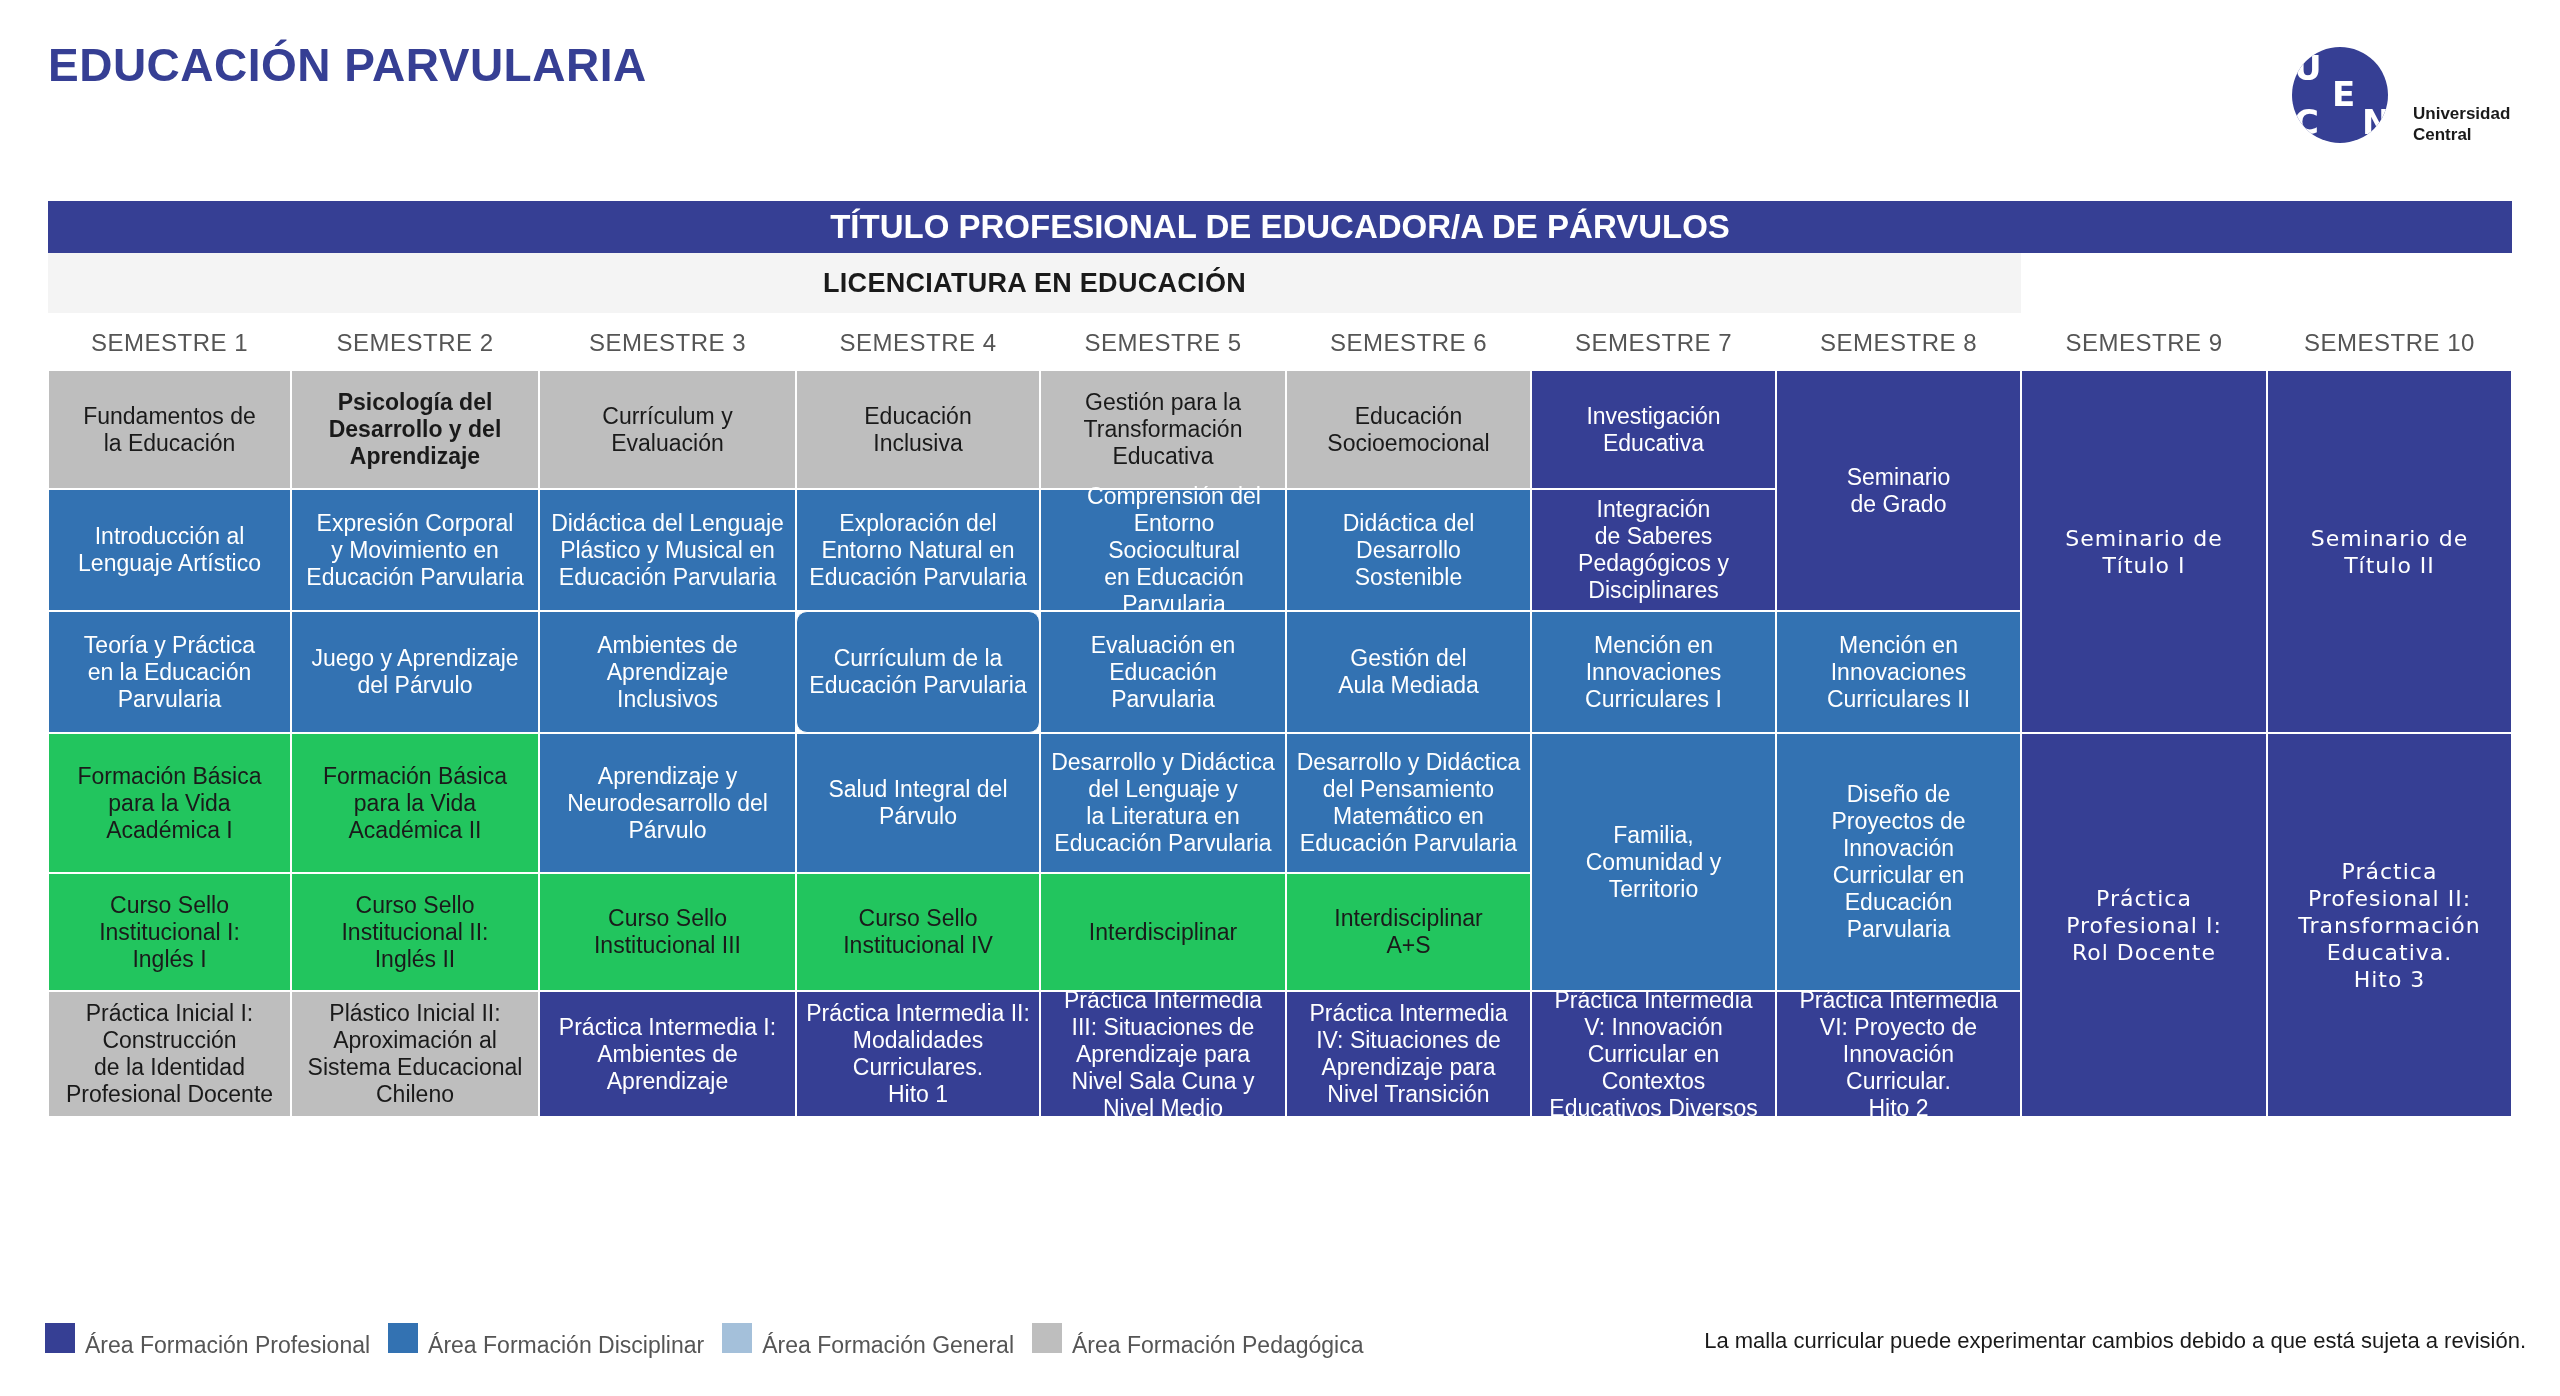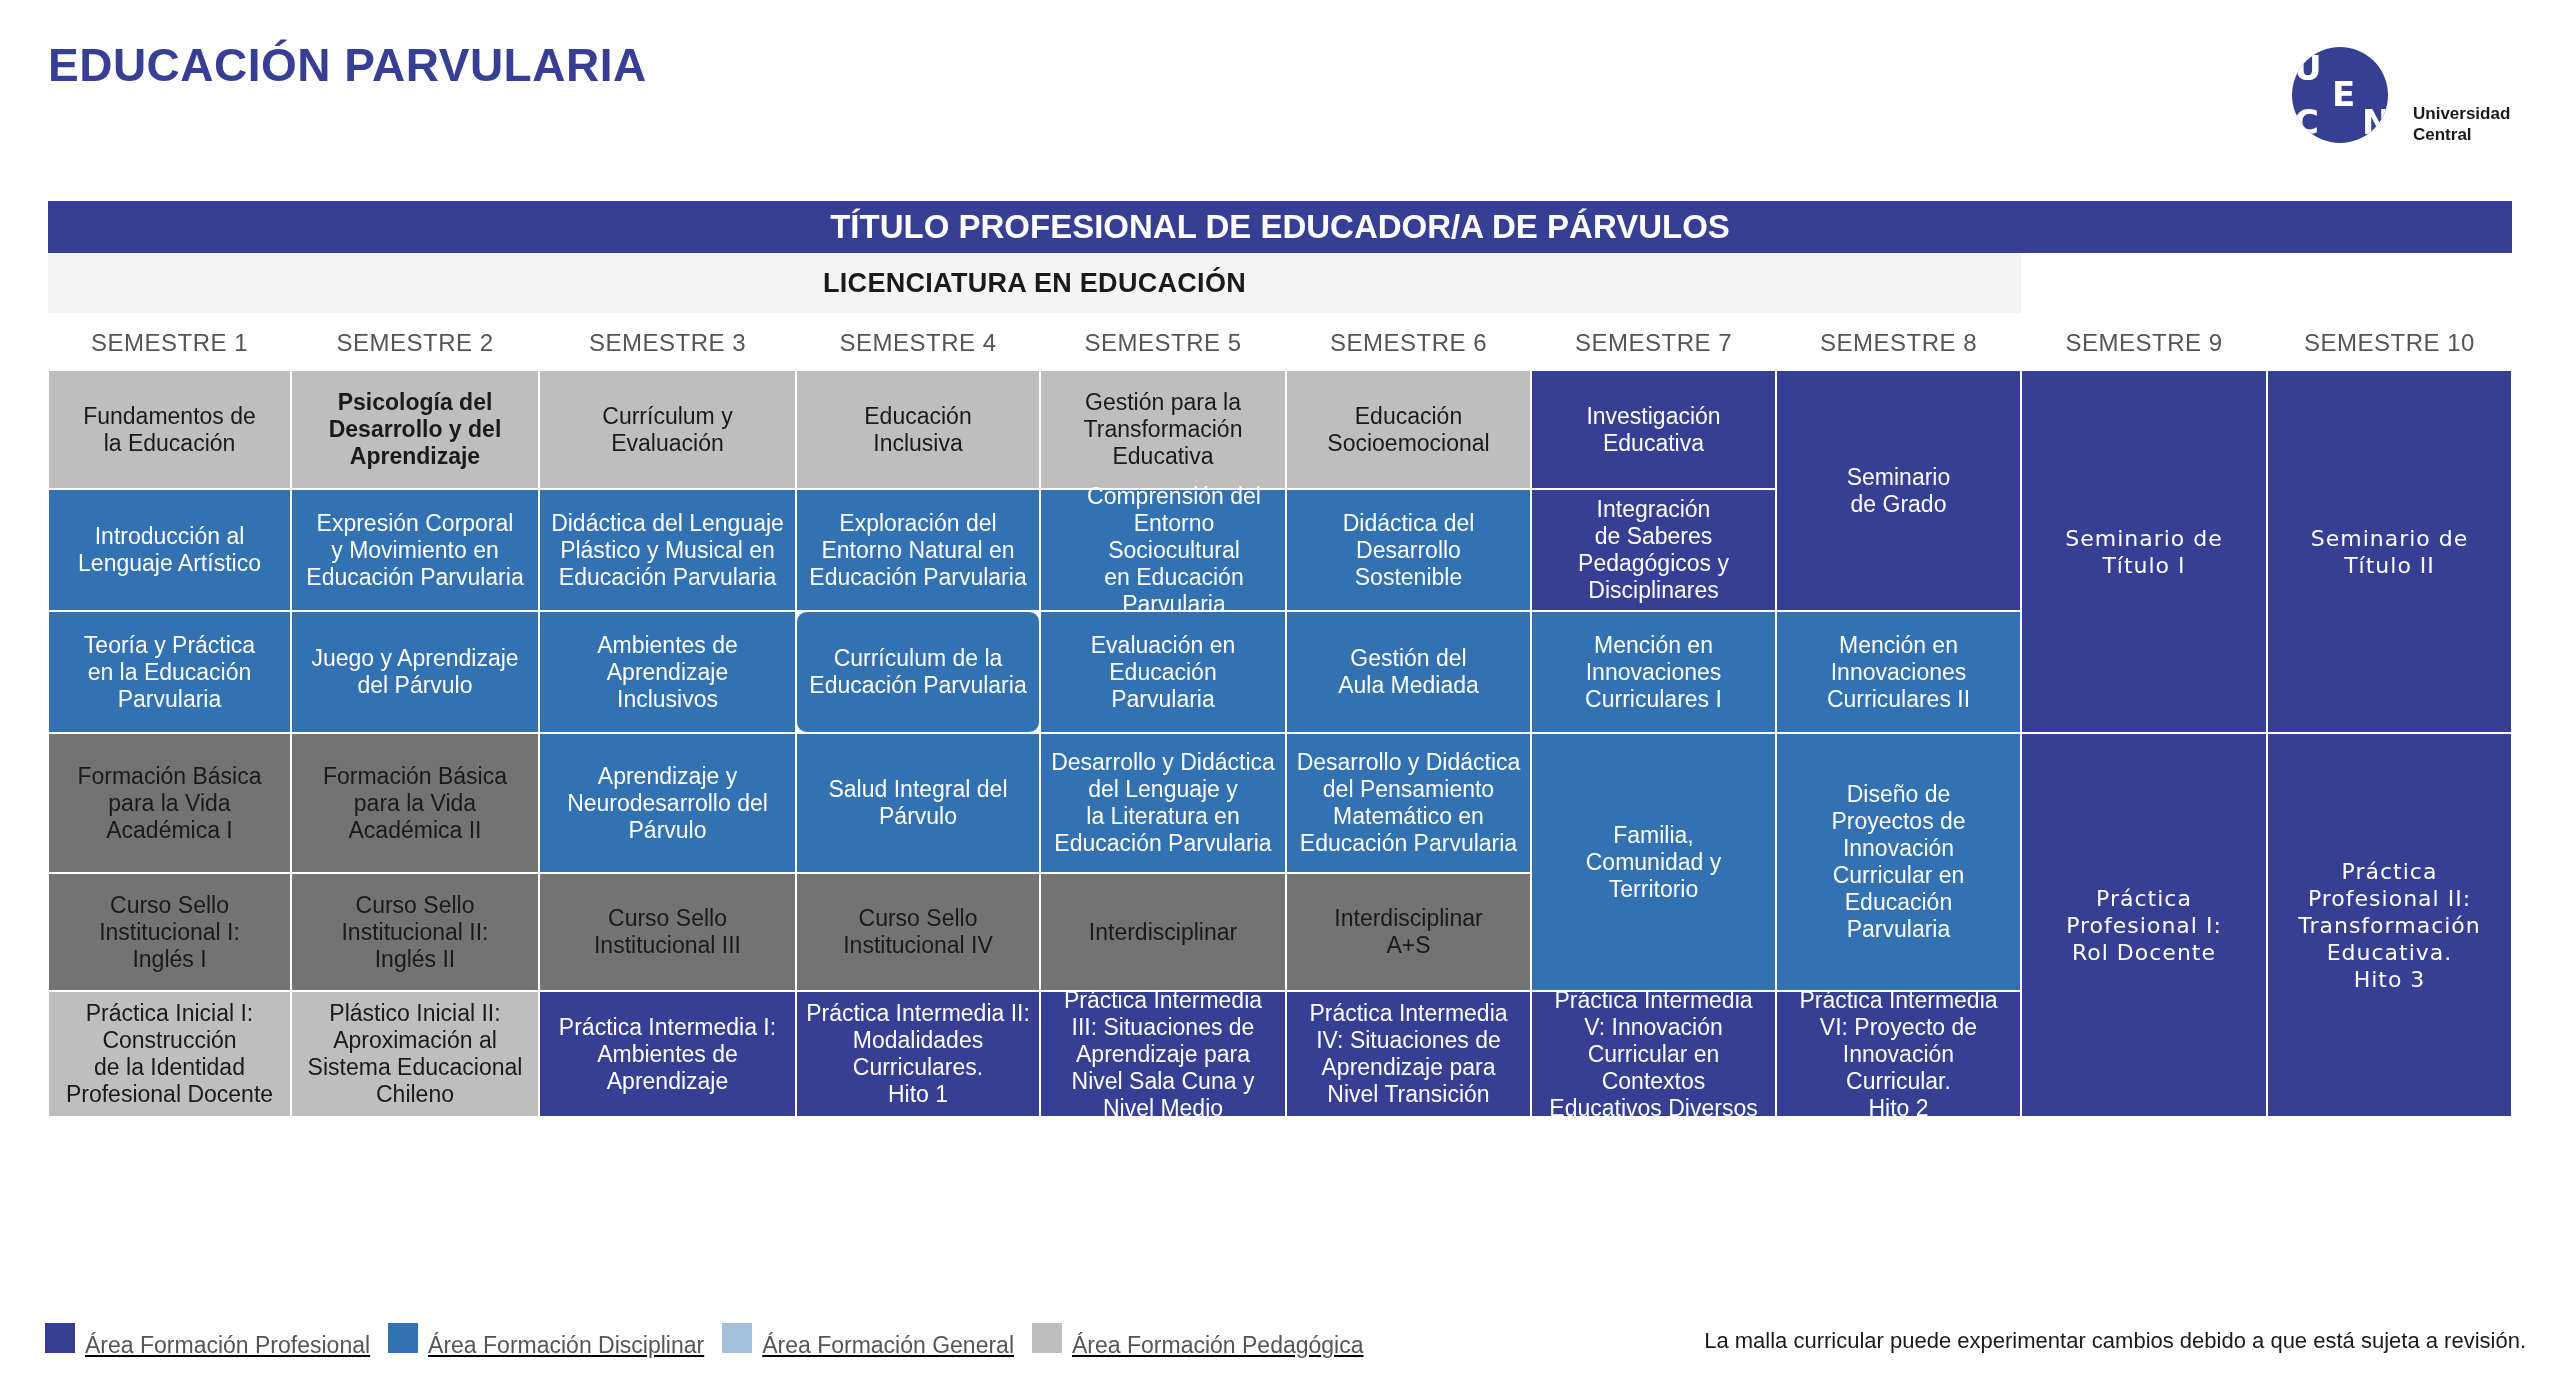--- a/index.html
+++ b/index.html
@@ -40,23 +40,23 @@
     font-size: 24px; display: flex; align-items: center; justify-content: center;
     letter-spacing: 0.5px;
   }
   .cell {
     position: absolute; box-sizing: border-box; border: 1.5px solid #ffffff;
     display: flex; align-items: center; justify-content: center; text-align: center;
     font-size: 23px; line-height: 27px; padding: 4px 6px; white-space: pre-line;
   }
   .c-prof { background: #363F94; color: #ffffff; }
   .c-disc { background: #3372B2; color: #ffffff; }
-  .c-gen  { background: #737373; color: #1a1a1a; }
+  .c-gen  { background: #22c55e; color: #1a1a1a; }
   .c-ped  { background: #BEBEBE; color: #1a1a1a; }
-  .legend { position: absolute; top: 1323px; left: 45px; display: flex; align-items: center; text-decoration: underline; }
+  .legend { position: absolute; top: 1323px; left: 45px; display: flex; align-items: center; }
   .legend-item { display: flex; align-items: flex-end; margin-right: 18px; height: 35px; }
   .legend-swatch { width: 30px; height: 30px; margin-right: 10px; align-self: flex-start; }
   .legend-label { font-size: 23px; color: #555; line-height: 26px; }
   .footer-note {
     position: absolute; right: 34px; top: 1328px; font-size: 22px; color: #1a1a1a;
     white-space: nowrap;
   }
 </style>
 </head>
 <body>

